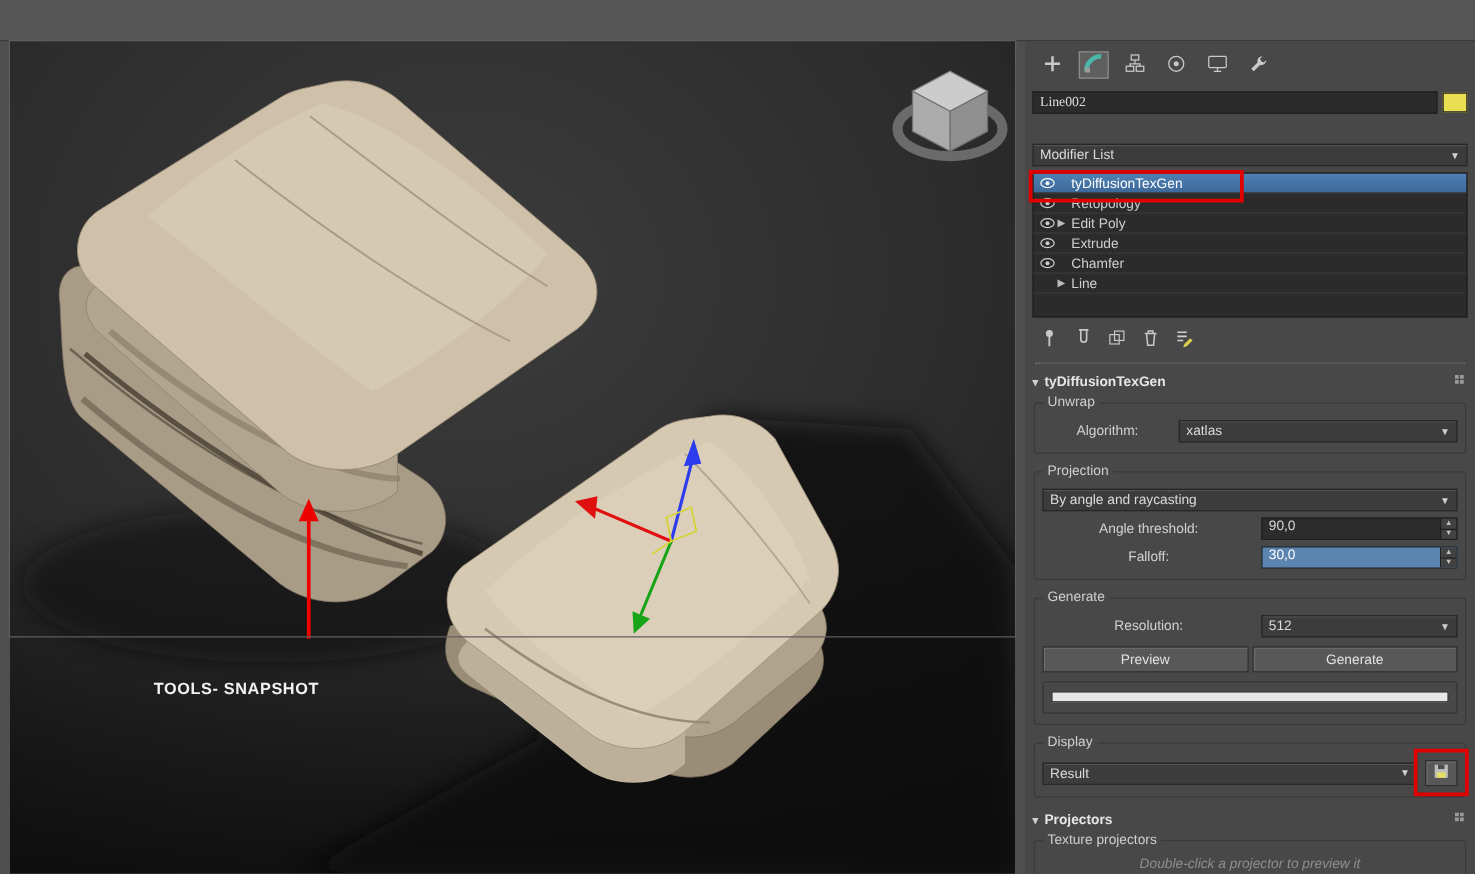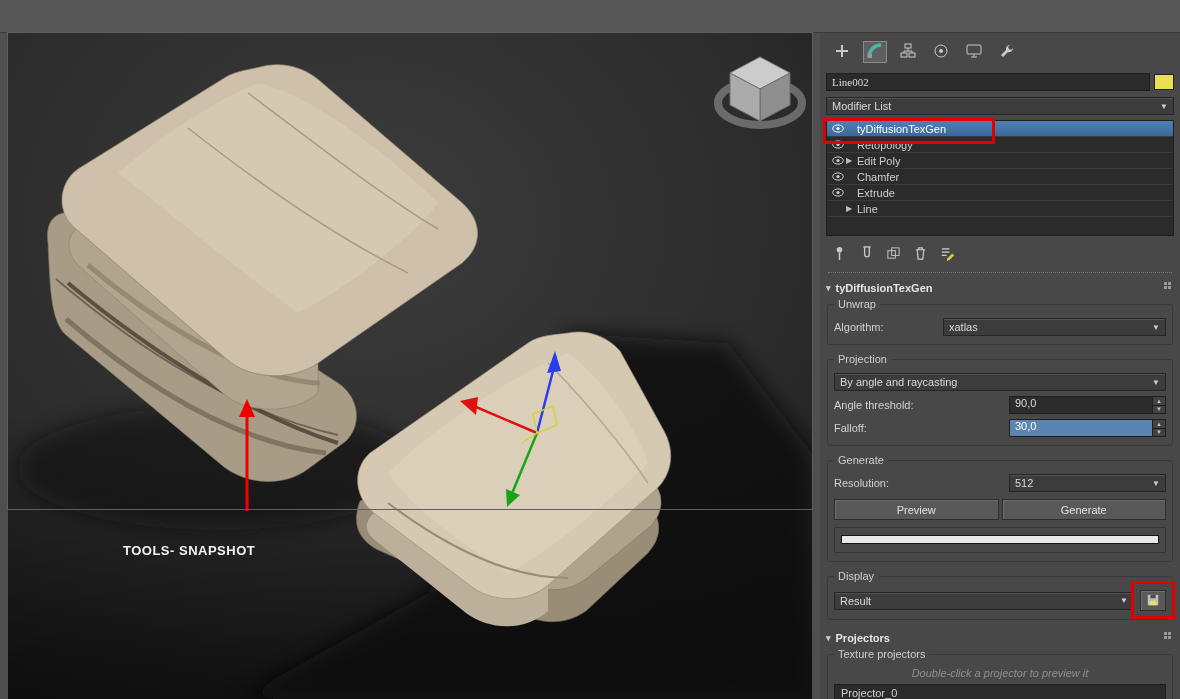--- a/index.html
+++ b/index.html
@@ -40,21 +40,21 @@
     flex:1; height:18px; background:#2b2b2b; border:1px solid #1f1f1f;
     color:#dcdcdc; font-size:11px; padding:0 5px; font-family:Liberation Serif, serif;
   }
   .swatch { width:20px; height:16px; border:1px solid #222; }
   .dd {
     height:18px; background:#3c3c3c; border:1px solid #262626;
     box-shadow: inset 0 1px 0 #525252;
     display:flex; align-items:center; padding:0 5px; color:#dadada; cursor:default;
   }
   .dd .caret { margin-left:auto; font-size:8px; color:#cfcfcf; }
-  .modlist { margin-top:6px;align-items:center; }
+  .modlist { margin-top:24px;align-items:center; }
   
   .stack {
     position:relative; margin-top:5px; height:116px;
     background:#2b2b2b; border:1px solid #1e1e1e; overflow:visible;
   }
   .stackrow { display:flex; align-items:center; height:16px; border-bottom:1px solid #3a3a3a; padding-left:3px; color:#cfcfcf; }
   .stackrow.selected { background:linear-gradient(#4e80b1,#3c689a); color:#fff; }
   .eyecol { width:16px; display:flex; align-items:center; justify-content:center; }
   .eyecol svg { width:12px; height:9px; }
   .exp { width:11px; font-size:8px; color:#bdbdbd; }
@@ -67,21 +67,21 @@
   .stacktools svg { width:15px; height:15px; }
   .dotsep { border-top:1px dotted #777; margin:9px 2px 0 2px; }
   
   .rollhead { display:flex; align-items:center; gap:5px; margin-top:7px; height:16px; font-weight:bold; color:#e6e6e6; }
   .rollhead .tri { font-size:9px; color:#d0d0d0; }
   .rollhead .grip { margin-left:auto; }
   .rollhead .grip svg { width:10px; height:10px; }
   fieldset.group { border:1px solid #3a3a3a; border-radius:3px; margin:2px 1px 8px 1px; padding:3px 6px 8px 6px; }
   fieldset.group legend { padding:0 4px; color:#cfcfcf; font-size:11px; }
   .formrow { display:flex; align-items:center; margin-top:5px; position:relative; }
-  .lbl { width:104px; text-align:left; margin-right:5px; color:#d2d2d2; }
+  .lbl { width:104px; text-align:center; margin-right:5px; color:#d2d2d2; }
   .lbl.wide { width:170px; }
   .dd.grow { flex:1; }
   .spinfield {
     flex:1; height:18px; background:#2c2c2c; border:1px solid #1f1f1f;
     display:flex; align-items:flex-start; color:#dadada; padding-left:5px;
   }
   .spinfield.sel { background:#5b84b0; color:#fff; }
   .spinbtns { margin-left:auto; display:flex; flex-direction:column; width:13px; height:100%; border-left:1px solid #1f1f1f; }
   .spinbtns span { flex:1; display:flex; align-items:center; justify-content:center; font-size:6px; color:#c2c2c2; background:#424242; }
   .spinbtns span:first-child { border-bottom:1px solid #1f1f1f; }
@@ -275,32 +275,32 @@
     </div>
 
     <div class="stackrow">
       <span class="eyecol">
         <svg viewBox="0 0 12 9">
             <ellipse cx="6" cy="4.5" rx="5.3" ry="3.6" fill="none" stroke="#cfcfcf" stroke-width="1"></ellipse>
             <circle cx="6" cy="4.5" r="1.6" fill="#cfcfcf"></circle>
           </svg>
       </span>
       <span class="exp"></span>
-      <span>Chamfer</span>
+      <span>Extrude</span>
     </div>
 
     <div class="stackrow">
       <span class="eyecol">
         <svg viewBox="0 0 12 9">
             <ellipse cx="6" cy="4.5" rx="5.3" ry="3.6" fill="none" stroke="#cfcfcf" stroke-width="1"></ellipse>
             <circle cx="6" cy="4.5" r="1.6" fill="#cfcfcf"></circle>
           </svg>
       </span>
       <span class="exp"></span>
-      <span>Extrude</span>
+      <span>Chamfer</span>
     </div>
 
     <div class="stackrow">
       <span class="eyecol"></span>
       <span class="exp">▶</span>
       <span>Line</span>
     </div>
   </div>
 
   <div class="stacktools">

